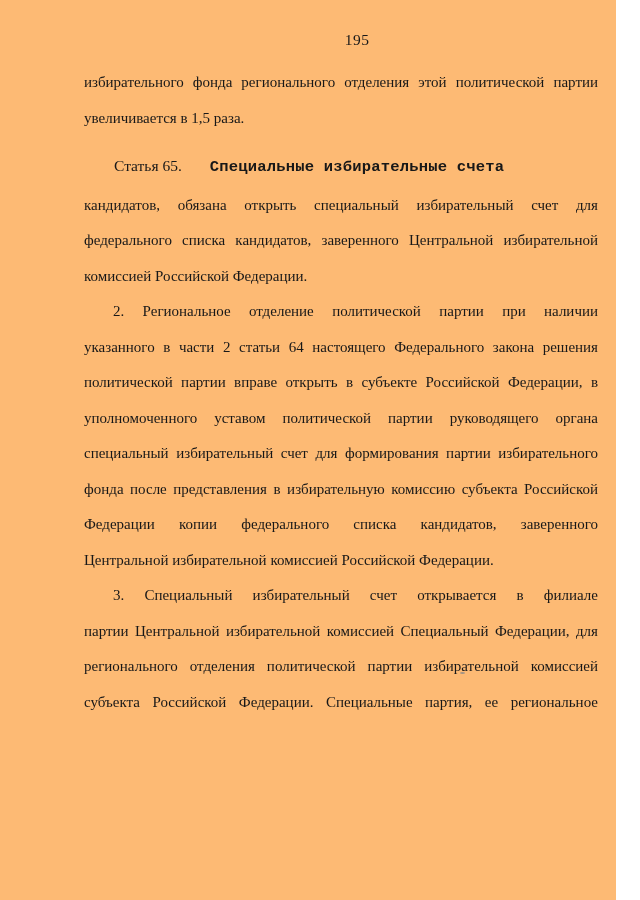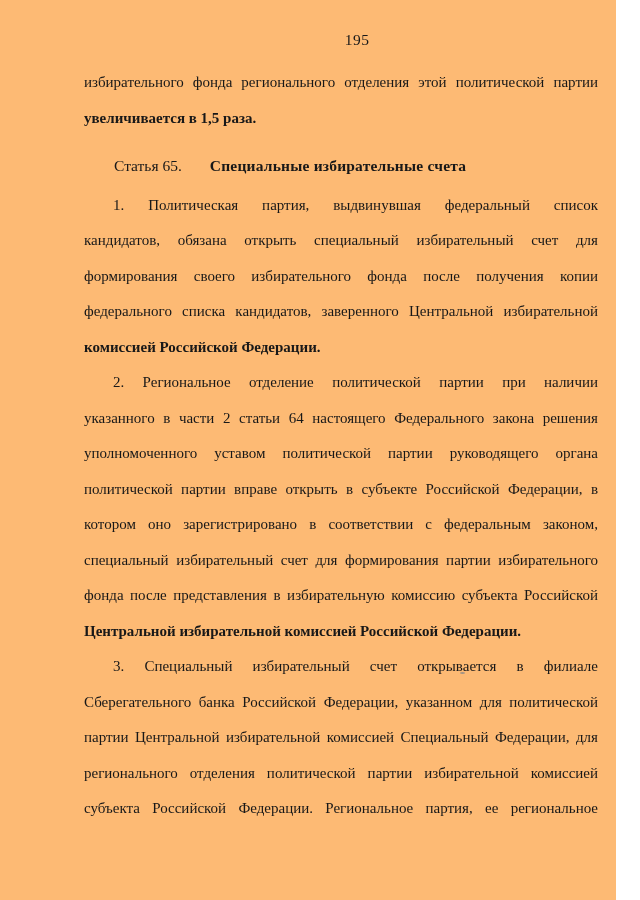--- a/index.html
+++ b/index.html
@@ -28,33 +28,33 @@
   }
   .line {
     height: 35.5px;
     line-height: 35.5px;
     font-size: 15px;
     white-space: normal;
   }
   
   .jl { text-align: justify; text-align-last: justify; }
   
-  .ll { text-align: left; text-align-last: left; font-weight: bold; }
+  .ll { text-align: left; text-align-last: left; }
   
   .ind { text-indent: 29px; }
   .intro { margin-top: 16px; }
   .heading {
     margin-top: 12px;
     height: 35.5px;
     line-height: 35.5px;
     font-size: 15.5px;
     text-indent: 30px;
   }
   .hgap { display: inline-block; width: 28px; }
-  .htitle { font-weight: bold; letter-spacing: 0.2px; }
+  .htitle { font-weight: bold; letter-spacing: 0.2px; font-family: Liberation Mono, monospace; }
   .para1 { margin-top: 4px; }
   .speck {
     position: absolute;
     left: 460px;
     top: 672px;
     width: 5px;
     height: 2px;
     background: #8a8a8a;
     border-radius: 50%;
     opacity: 0.8;
@@ -69,41 +69,38 @@
     <div class="page-number">195</div>
 
     <div class="intro">
       <div class="line jl">избирательного фонда регионального отделения этой политической партии</div>
       <div class="line ll">увеличивается в 1,5 раза.</div>
     </div>
 
     <div class="heading"><span>Статья 65.</span><span class="hgap"></span><span class="htitle">Специальные избирательные счета</span></div>
 
     <div class="para1">
-      <div class="line jl ind">1. Политическая партия, выдвинувшая федеральный список</div>
       <div class="line jl">кандидатов, обязана открыть специальный избирательный счет для</div>
-      <div class="line jl">формирования своего избирательного фонда после получения копии</div>
       <div class="line jl">федерального списка кандидатов, заверенного Центральной избирательной</div>
       <div class="line ll">комиссией Российской Федерации.</div>
     </div>
 
     <div>
       <div class="line jl ind">2. Региональное отделение политической партии при наличии</div>
       <div class="line jl">указанного в части 2 статьи 64 настоящего Федерального закона решения</div>
+      <div class="line jl">политической партии вправе открыть в субъекте Российской Федерации, в</div>
       <div class="line jl">уполномоченного уставом политической партии руководящего органа</div>
-      <div class="line jl">политической партии вправе открыть в субъекте Российской Федерации, в</div>
-      <div class="line jl">котором оно зарегистрировано в соответствии с федеральным законом,</div>
       <div class="line jl">специальный избирательный счет для формирования партии избирательного</div>
       <div class="line jl">фонда после представления в избирательную комиссию субъекта Российской</div>
+      <div class="line jl">Федерации копии федерального списка кандидатов, заверенного</div>
       <div class="line ll">Центральной избирательной комиссией Российской Федерации.</div>
     </div>
 
     <div>
       <div class="line jl ind">3. Специальный избирательный счет открывается в филиале</div>
-      <div class="line jl">Сберегательного банка Российской Федерации, указанном для политической</div>
       <div class="line jl">партии Центральной избирательной комиссией Специальный Федерации, для</div>
       <div class="line jl">регионального отделения политической партии избирательной комиссией</div>
-      <div class="line jl">субъекта Российской Федерации. Региональное партия, ее региональное</div>
+      <div class="line jl">субъекта Российской Федерации. Специальные партия, ее региональное</div>
     </div>
 
   </div>
   <div class="speck"></div>
 </div>
 
 </body></html>

